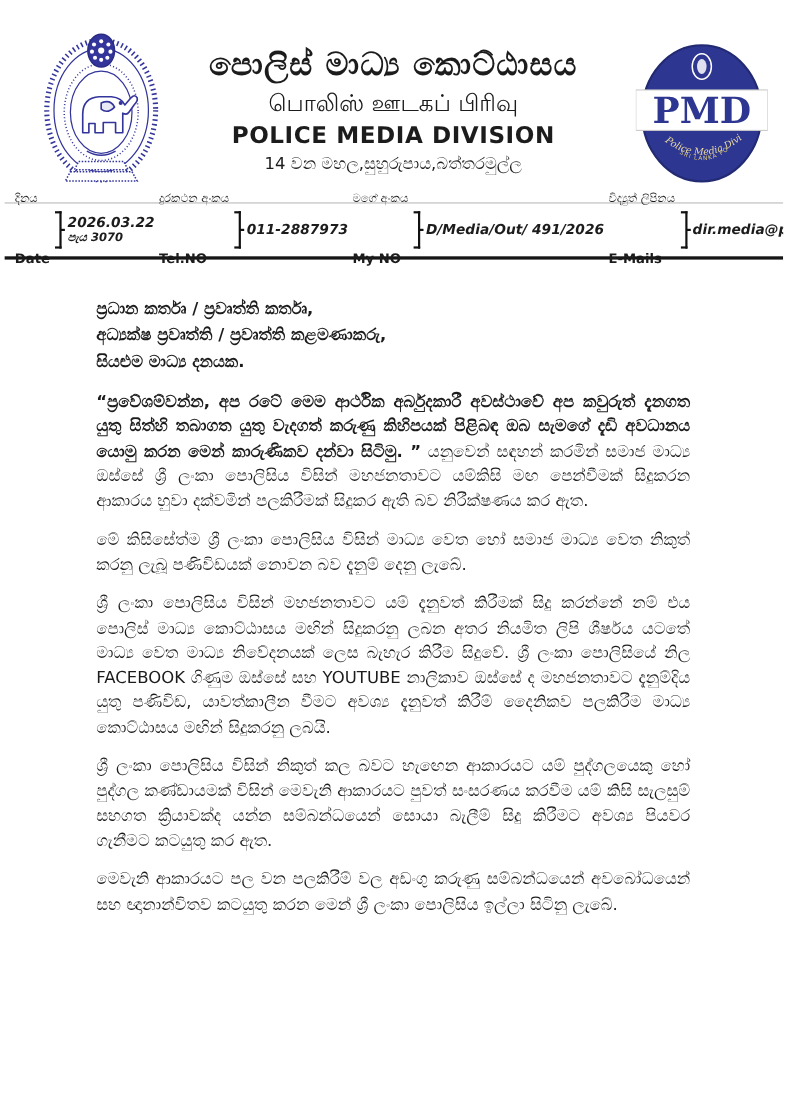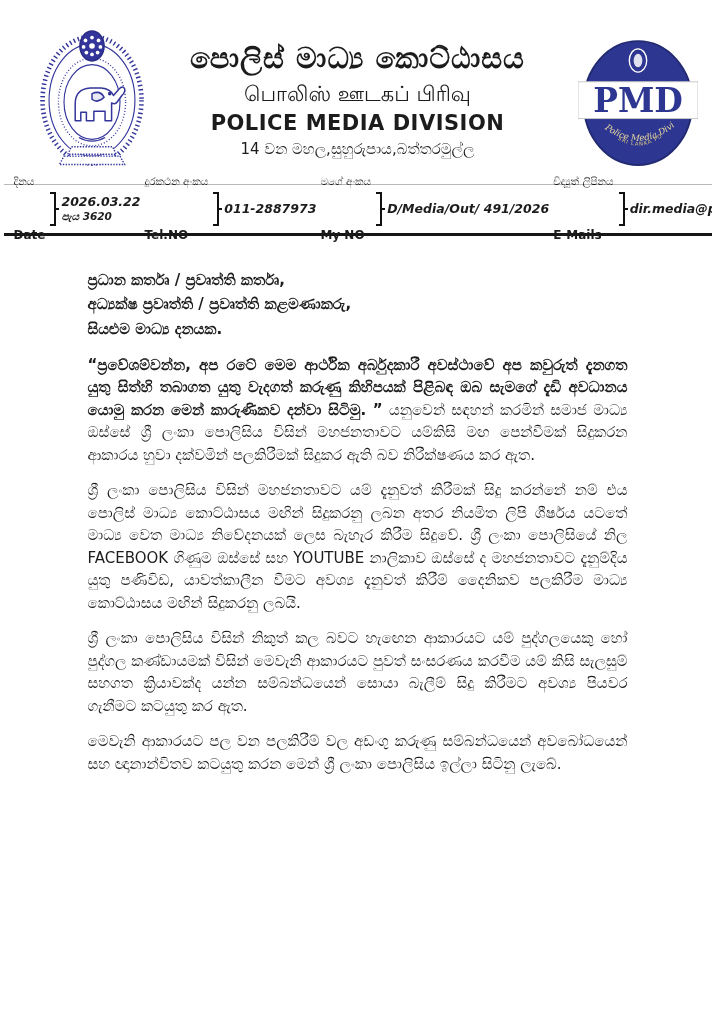--- a/index.html
+++ b/index.html
@@ -132,21 +132,21 @@
   <div class="info-bar">
 
     <div class="info-item">
       <div class="lbl">
         <span class="si">දිනය</span>
         <span class="en">Date</span>
       </div>
       <span class="bracket"></span>
       <div class="val">
         <div>2026.03.22</div>
-        <div class="sub">පැය 3620</div>
+        <div class="sub">පැය 3070</div>
       </div>
     </div>
 
     <div class="info-item">
       <div class="lbl">
         <span class="si">දුරකථන අංකය</span>
         <span class="en">Tel.NO</span>
       </div>
       <span class="bracket"></span>
       <div class="val">011-2887973</div>
@@ -177,20 +177,21 @@
 
     <div class="recipients">
       <div>ප්‍රධාන කර්තෘ / ප්‍රවෘත්ති කර්තෘ,</div>
       <div>අධ්‍යක්ෂ ප්‍රවෘත්ති / ප්‍රවෘත්ති කළමණාකරු,</div>
       <div>සියළුම මාධ්‍ය දනයක.</div>
     </div>
 
 
     <p class="para"><span class="q">“ප්‍රවේශම්වන්න, අප රටේ මෙම ආර්ථික අර්බුදකාරී අවස්ථාවේ අප කවුරුත් දැනගත යුතු සිත්හි තබාගත යුතු වැදගත් කරුණු කිහිපයක් පිළිබඳ ඔබ සැමගේ දැඩි අවධානය යොමු කරන මෙන් කාරුණිකව දන්වා සිටිමු. ”</span><span> යනුවෙන් සඳහන් කරමින් සමාජ මාධ්‍ය ඔස්සේ ශ්‍රී ලංකා පොලිසිය විසින් මහජනතාවට යම්කිසි මඟ පෙන්වීමක් සිදුකරන ආකාරය හුවා දක්වමින් පලකිරීමක් සිදුකර ඇති බව නිරීක්ෂණය කර ඇත.</span></p>
 
+    <p class="para">මේ කිසිසේත්ම ශ්‍රී ලංකා පොලිසිය විසින් මාධ්‍ය වෙත හෝ සමාජ මාධ්‍ය වෙත නිකුත් කරනු ලැබූ පණිවිඩයක් නොවන බව දැනුම් දෙනු ලැබේ.</p>
 
     <p class="para">ශ්‍රී ලංකා පොලිසිය විසින් මහජනතාවට යම් දැනුවත් කිරීමක් සිදු කරන්නේ නම් එය පොලිස් මාධ්‍ය කොට්ඨාසය මඟින් සිදුකරනු ලබන අතර නියමිත ලිපි ශීර්ෂය යටතේ මාධ්‍ය වෙත මාධ්‍ය නිවේදනයක් ලෙස බැහැර කිරීම සිදුවේ. ශ්‍රී ලංකා පොලිසියේ නිල FACEBOOK ගිණුම ඔස්සේ සහ YOUTUBE නාලිකාව ඔස්සේ ද මහජනතාවට දැනුම්දිය යුතු පණිවිඩ, යාවත්කාලීන වීමට අවශ්‍ය දැනුවත් කිරීම් දෛනිකව පලකිරීම මාධ්‍ය කොට්ඨාසය මඟින් සිදුකරනු ලබයි.</p>
 
     <p class="para">ශ්‍රී ලංකා පොලිසිය විසින් නිකුත් කල බවට හැඟෙන ආකාරයට යම් පුද්ගලයෙකු හෝ පුද්ගල කණ්ඩායමක් විසින් මෙවැනි ආකාරයට පුවත් සංසරණය කරවීම යම් කිසි සැලසුම් සහගත ක්‍රියාවක්ද යන්න සම්බන්ධයෙන් සොයා බැලීම් සිදු කිරීමට අවශ්‍ය පියවර ගැනීමට කටයුතු කර ඇත.</p>
 
     <p class="para">මෙවැනි ආකාරයට පල වන පලකිරීම් වල අඩංගු කරුණු සම්බන්ධයෙන් අවබෝධයෙන් සහ ඥානාන්විතව කටයුතු කරන මෙන් ශ්‍රී ලංකා පොලිසිය ඉල්ලා සිටිනු ලැබේ.</p>
 
   </div>
 
   <div class="footer-bar"></div>

